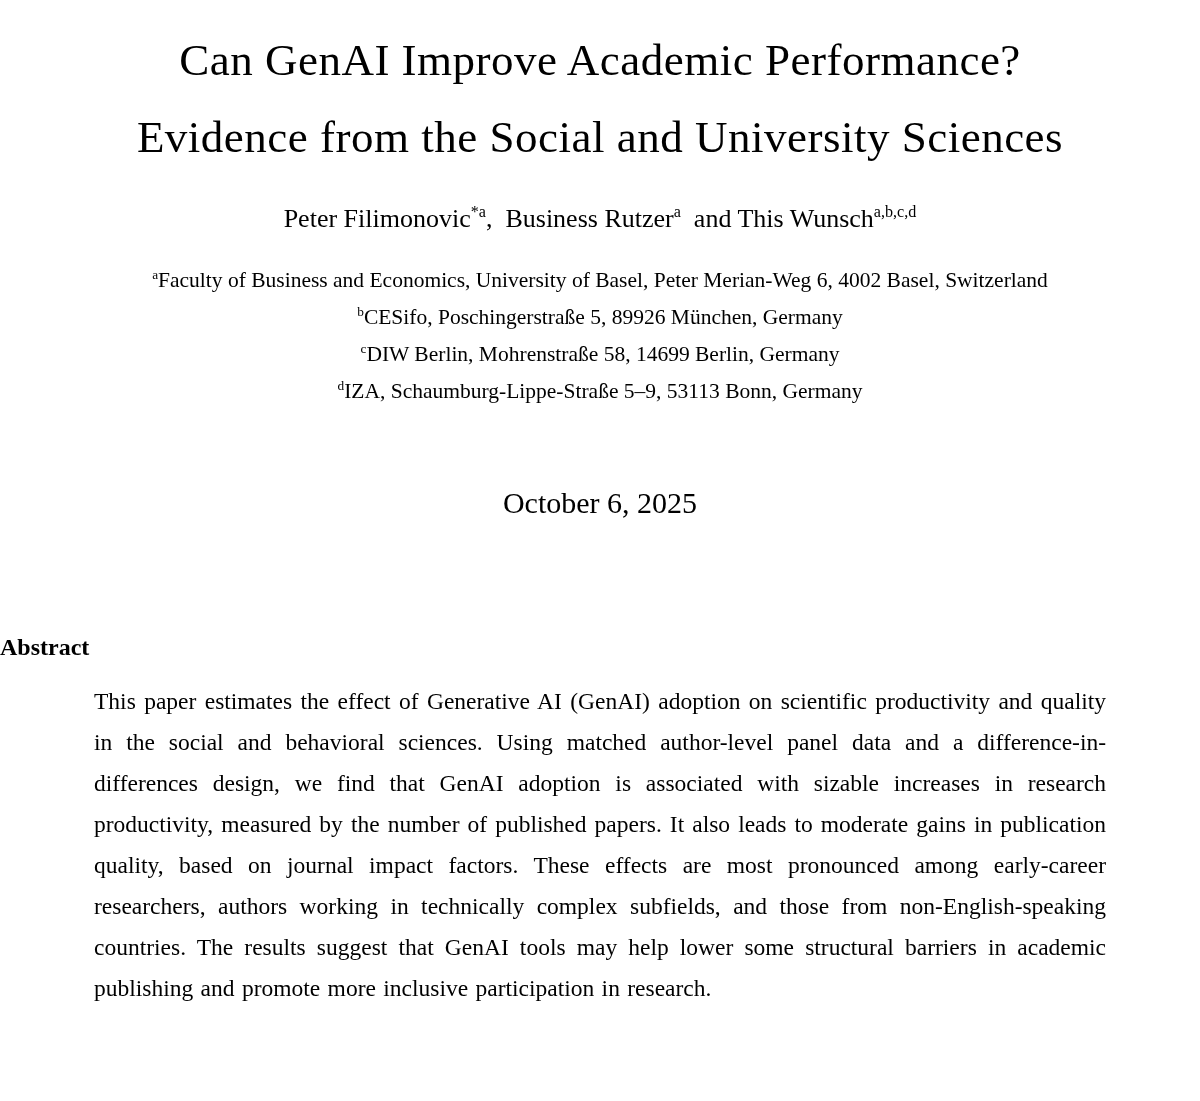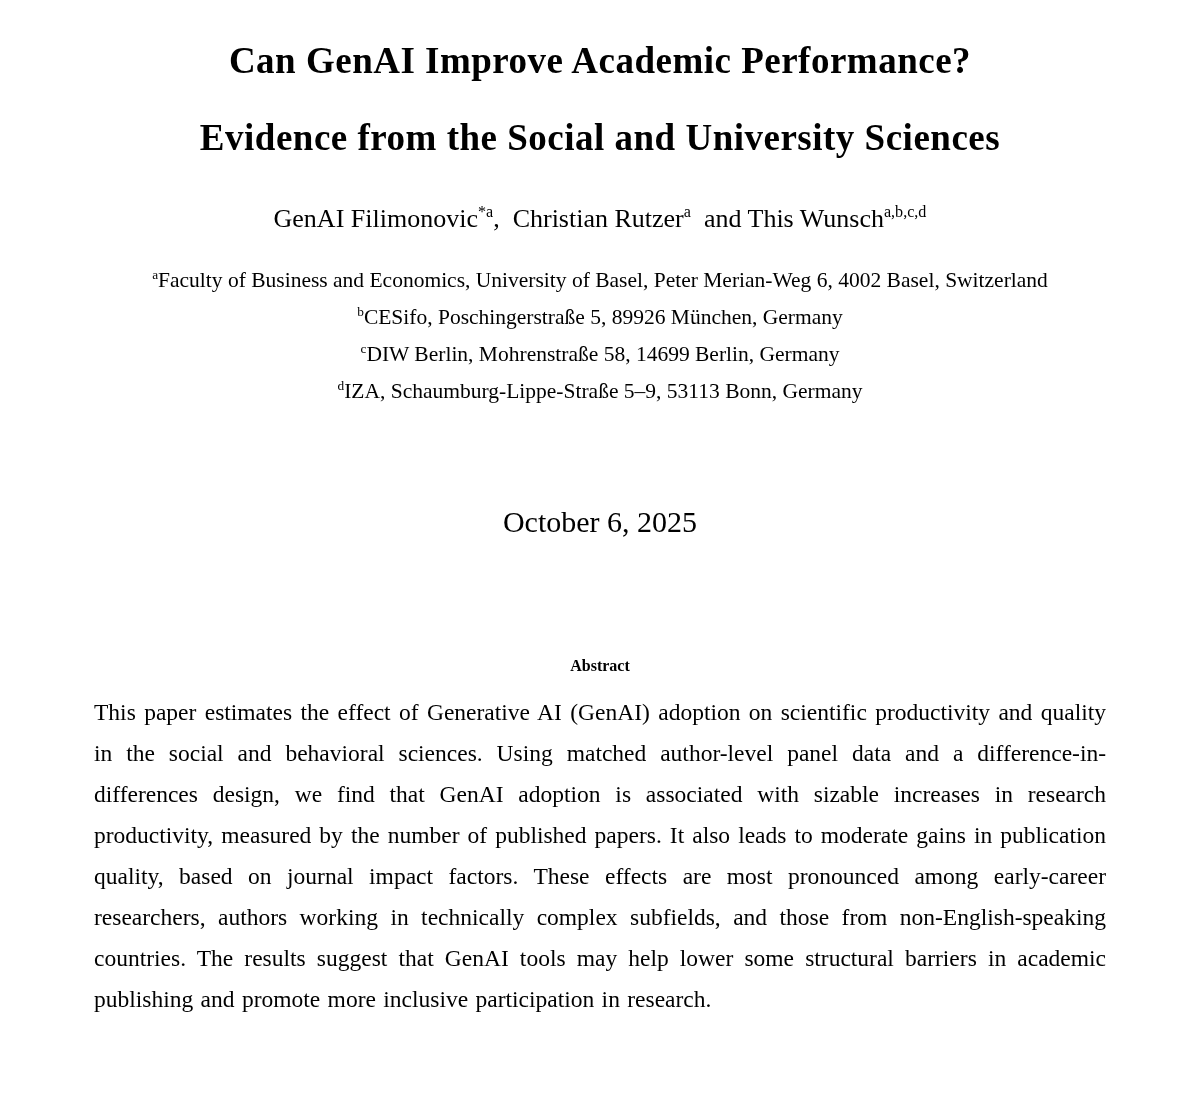--- a/index.html
+++ b/index.html
@@ -17,23 +17,23 @@
   .page {
     width: 1200px;
     height: 1101px;
     position: relative;
   }
   .title-block {
     margin-top: 22px;
     text-align: center;
   }
   .title-line {
-    font-size: 37px;
+    font-size: 45px;
     line-height: 77px;
-    font-weight: 700;
+    font-weight: 400;
     letter-spacing: 0.5px;
   }
   .authors-line {
     margin-top: 26px;
     text-align: center;
     font-size: 26px;
     line-height: 34px;
   }
   .authors-line sup {
     font-size: 62%;
@@ -46,53 +46,52 @@
     margin-top: 26px;
     text-align: center;
     font-size: 21.5px;
     line-height: 37px;
   }
   .affiliation-line sup {
     font-size: 62%;
     line-height: 0;
   }
   .date-line {
-    margin-top: 95px;
+    margin-top: 76px;
     text-align: center;
     font-size: 30px;
     line-height: 34px;
   }
   .abstract-heading {
     margin-top: 113px;
-    text-align: center;
-    font-size: 16px;
+    font-size: 24px;
     font-weight: 700;
     line-height: 28px;
   }
   .abstract-body {
-    margin: 12px auto 0 auto;
+    margin: 20px auto 0 auto;
     width: 1012px;
     font-size: 23.5px;
     line-height: 41px;
     text-align: justify;
     word-spacing: 1.5px;
   }
 </style>
 </head>
 <body>
 
 <div class="page">
 
   <div class="title-block">
     <div class="title-line">Can GenAI Improve Academic Performance?</div>
     <div class="title-line">Evidence from the Social and University Sciences</div>
   </div>
 
   <div class="authors-line">
-    <span>GenAI Filimonovic</span><sup>*a</sup><span class="author-sep">,  </span><span>Christian Rutzer</span><sup>a</sup><span class="author-sep">  and </span><span>This Wunsch</span><sup>a,b,c,d</sup>
+    <span>Peter Filimonovic</span><sup>*a</sup><span class="author-sep">,  </span><span>Business Rutzer</span><sup>a</sup><span class="author-sep">  and </span><span>This Wunsch</span><sup>a,b,c,d</sup>
   </div>
 
   <div class="affiliations">
     <div class="affiliation-line"><sup>a</sup><span>Faculty of Business and Economics, University of Basel, Peter Merian-Weg 6, 4002 Basel, Switzerland</span></div>
     <div class="affiliation-line"><sup>b</sup><span>CESifo, Poschingerstraße 5, 89926 München, Germany</span></div>
     <div class="affiliation-line"><sup>c</sup><span>DIW Berlin, Mohrenstraße 58, 14699 Berlin, Germany</span></div>
     <div class="affiliation-line"><sup>d</sup><span>IZA, Schaumburg-Lippe-Straße 5–9, 53113 Bonn, Germany</span></div>
   </div>
 
   <div class="date-line">October 6, 2025</div>

